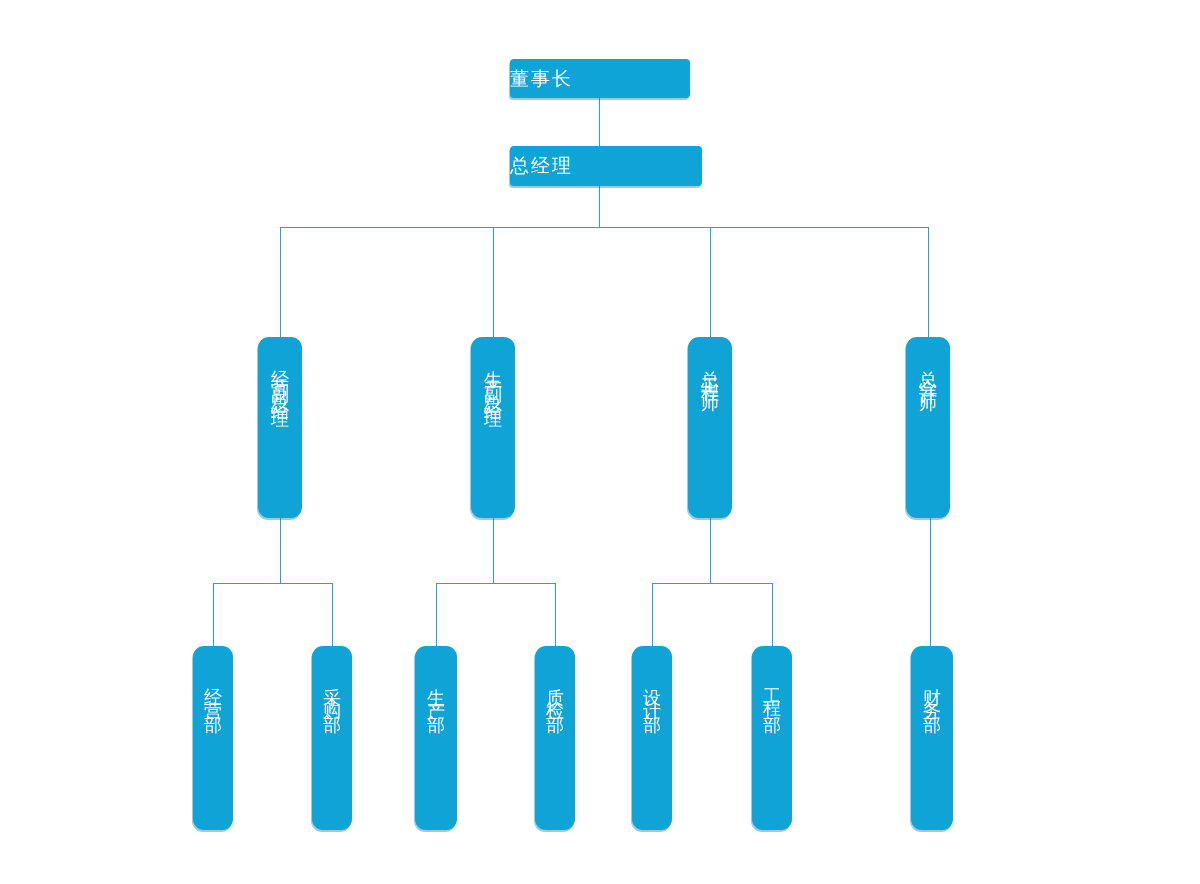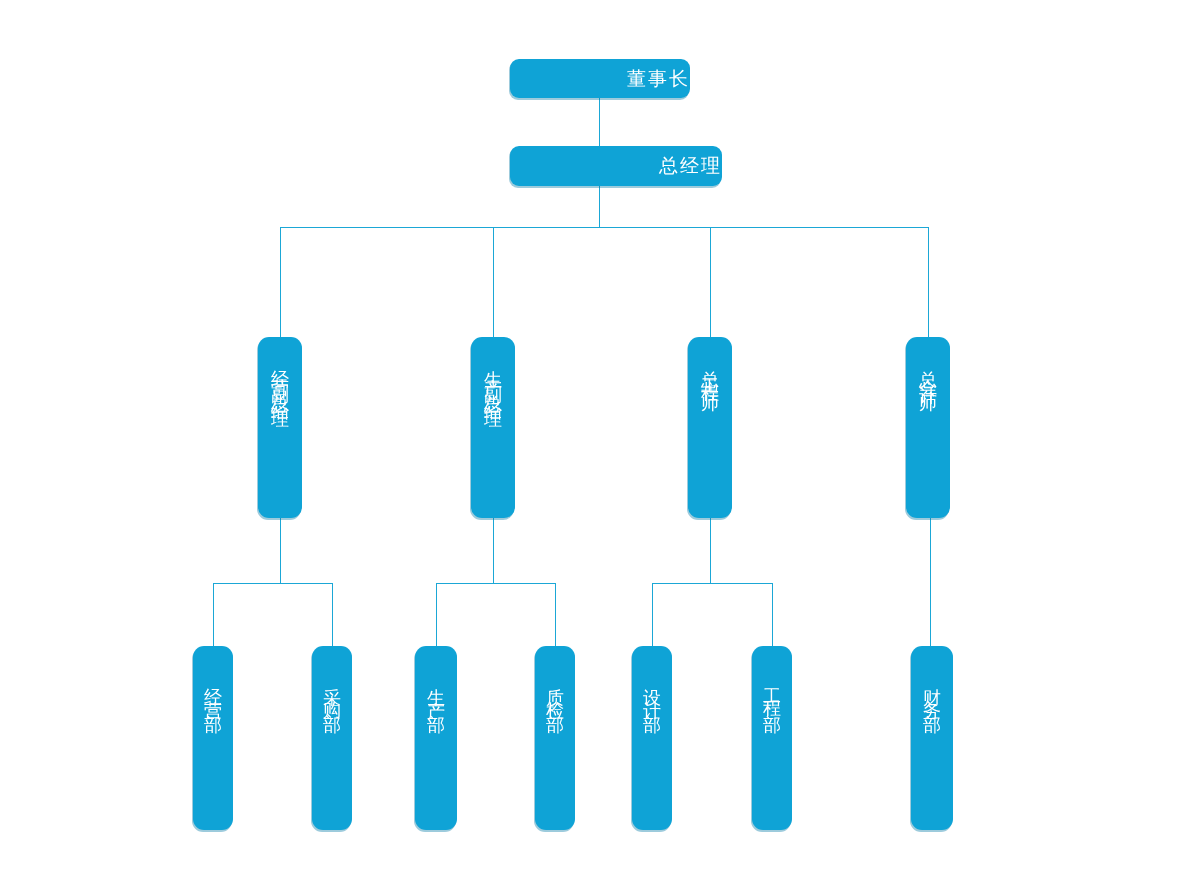--- a/index.html
+++ b/index.html
@@ -22,24 +22,24 @@
 
   .node {
     position: absolute;
     background: var(--node-fill);
     color: var(--node-text);
     box-shadow: -1px 2px 0 0 rgba(11,125,168,0.40);
   }
 
   
   .hnode {
-    border-radius: 9px;
+    border-radius: 4px;
     display: flex;
     align-items: center;
-    justify-content: flex-end;
+    justify-content: flex-start;
     font-size: 19px;
     letter-spacing: 2px;
   }
 
   
   .vnode {
     border-radius: 11px;
     display: flex;
     justify-content: center;
   }
@@ -85,21 +85,21 @@
   <div class="cline h" style="left:652px; top:583px; width:120px;"></div>
   <div class="cline v" style="left:652px; top:583px; height:63px;"></div>
   <div class="cline v" style="left:772px; top:583px; height:63px;"></div>
 
   <div class="cline v" style="left:930px; top:517px; height:129px;"></div>
 
   <div class="node hnode" style="left:510px; top:59px; width:180px; height:39px;">
     <span>董事长</span>
   </div>
 
-  <div class="node hnode" style="left:510px; top:146px; width:212px; height:40px;">
+  <div class="node hnode" style="left:510px; top:146px; width:192px; height:40px;">
     <span>总经理</span>
   </div>
 
   <div class="node vnode branch" style="left:258px; top:337px; width:44px; height:181px;">
     <span class="vlabel">经营副总经理</span>
   </div>
 
   <div class="node vnode branch" style="left:471px; top:337px; width:44px; height:181px;">
     <span class="vlabel">生产副总经理</span>
   </div>

